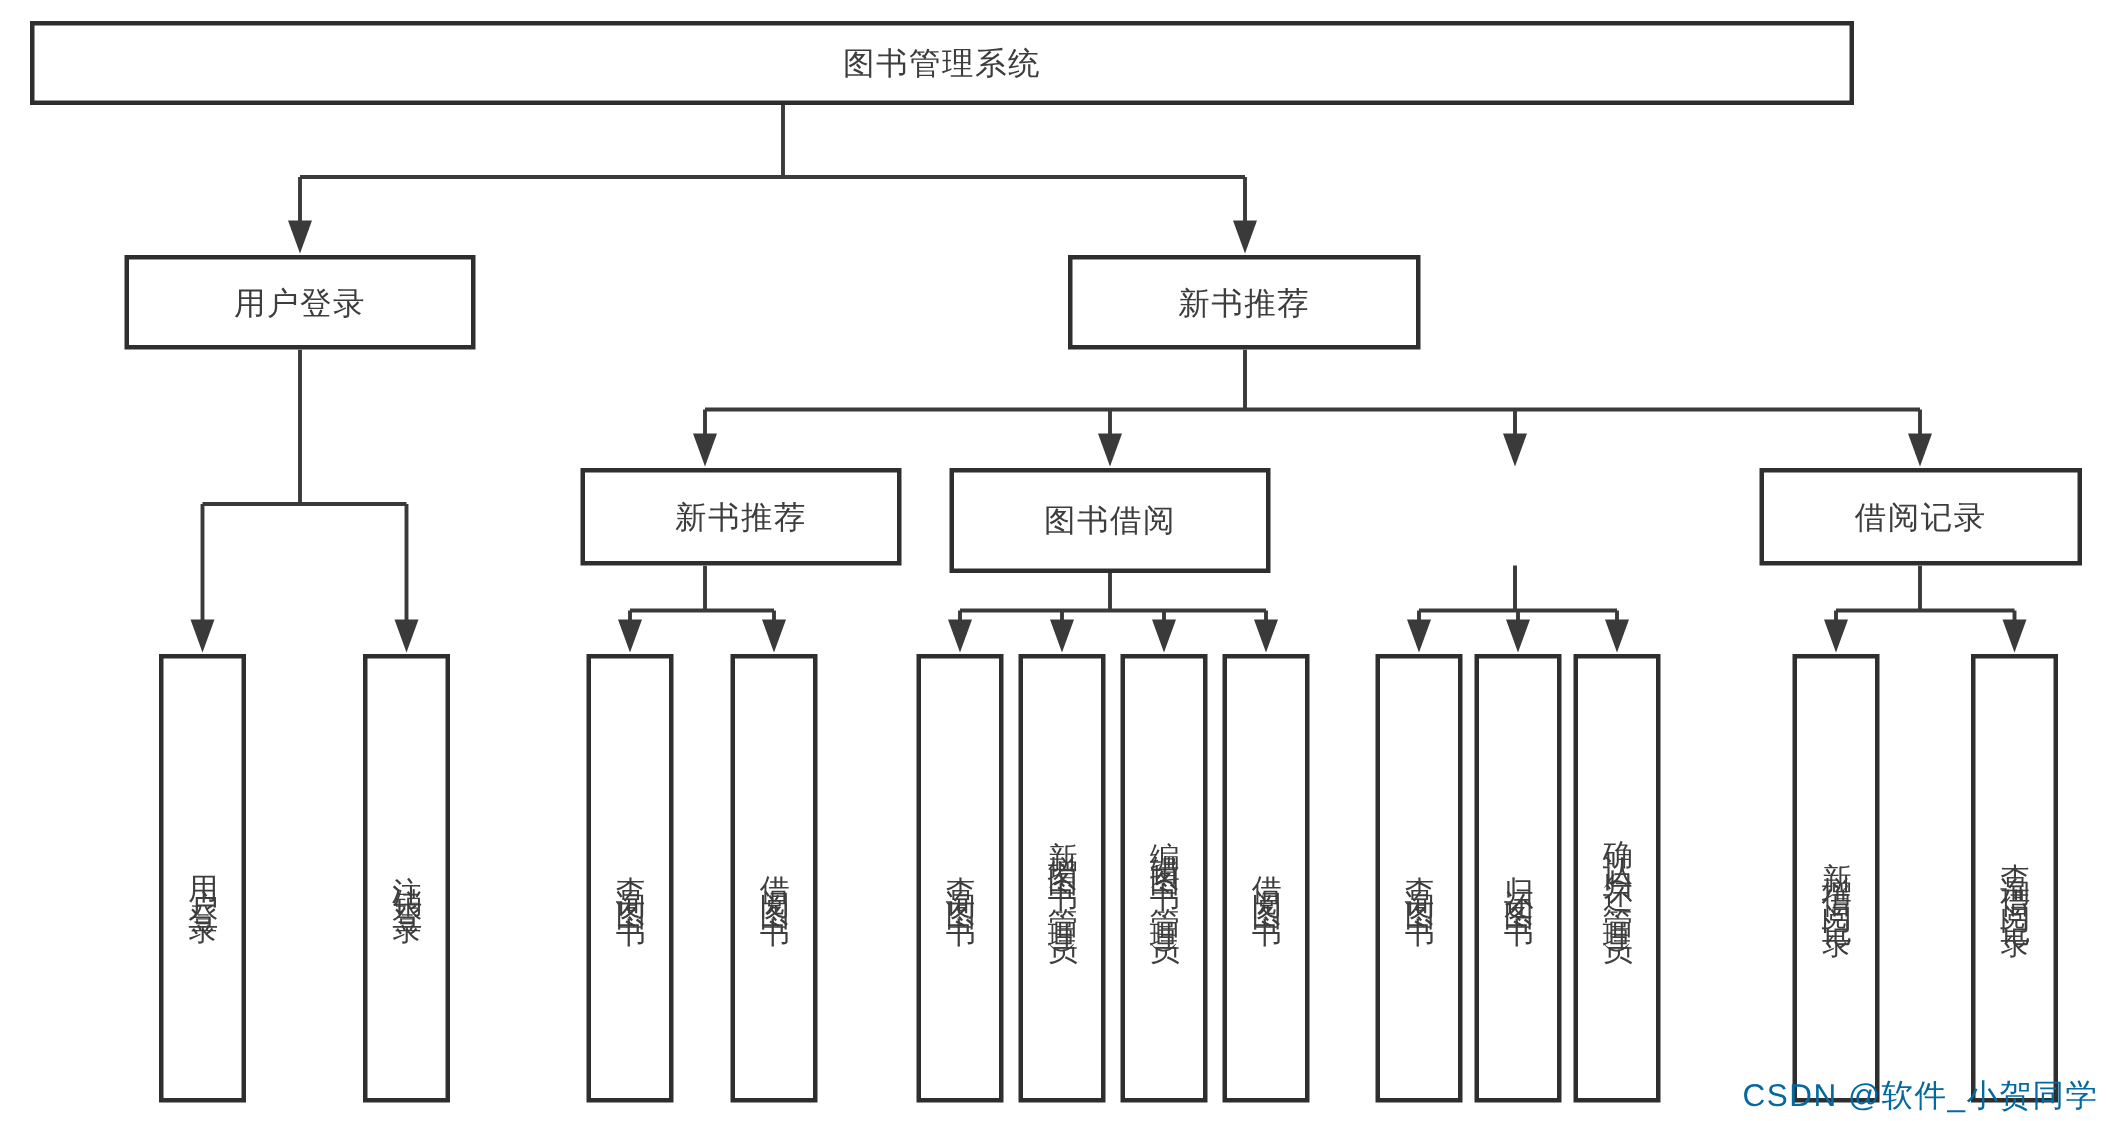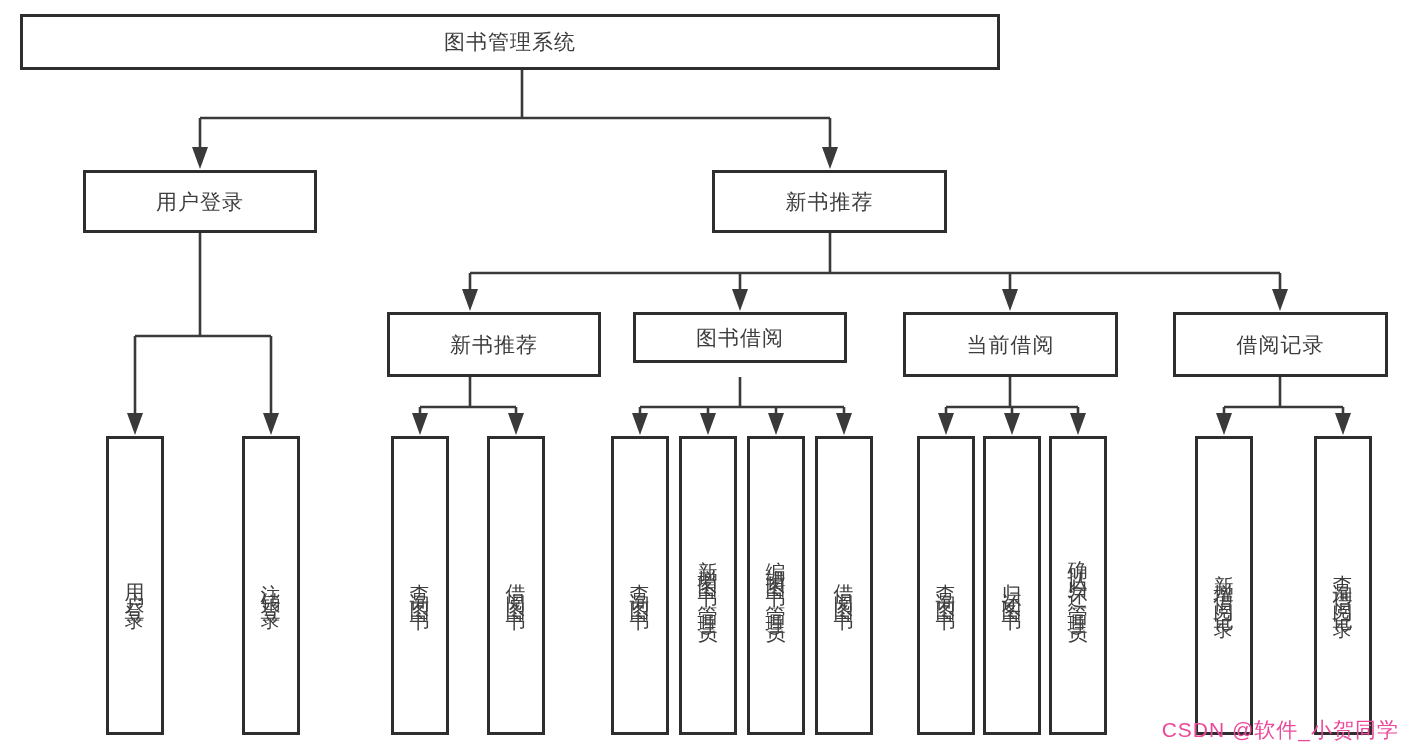--- a/index.html
+++ b/index.html
@@ -29,21 +29,21 @@
     text-orientation: mixed;
     letter-spacing: 9px;
     line-height: 1;
     white-space: nowrap;
   }
   .watermark {
     position: absolute;
     right: 6px;
     bottom: 3px;
     font-size: 21px;
-    color: #ec4899;
+    color: #0369a1;
     letter-spacing: 1px;
     pointer-events: none;
   }
 </style>
 </head>
 <body>
 
 <div id="stage">
 
   <svg id="wires" viewBox="0 0 1405 747" xmlns="http://www.w3.org/2000/svg">
@@ -112,39 +112,36 @@
 
       <polygon points="946,435 938,413 954,413"></polygon>
       <polygon points="1012,435 1004,413 1020,413"></polygon>
       <polygon points="1078,435 1070,413 1086,413"></polygon>
 
       <polygon points="1224,435 1216,413 1232,413"></polygon>
       <polygon points="1343,435 1335,413 1351,413"></polygon>
     </g>
   </svg>
 
-  <div class="box h-box" style="left:20px; top:14px; width:980px; height:56px;">
+  <div class="box h-box" style="left:20px; top:14px; width:1216px; height:56px;">
     <span>图书管理系统</span>
   </div>
 
   <div class="box h-box" style="left:83px; top:170px; width:234px; height:63px;">
     <span>用户登录</span>
   </div>
   <div class="box h-box" style="left:712px; top:170px; width:235px; height:63px;">
     <span>新书推荐</span>
   </div>
 
   <div class="box h-box" style="left:363px; top:312px; width:214px; height:65px;margin-left:24px;">
     <span>新书推荐</span>
   </div>
-  <div class="box h-box" style="left:633px; top:312px; width:214px; height:51px;">
+  <div class="box h-box" style="left:633px; top:312px; width:214px; height:70px;">
     <span>图书借阅</span>
-  </div>
-  <div class="box h-box" style="left:903px; top:312px; width:215px; height:65px;">
-    <span>当前借阅</span>
   </div>
   <div class="box h-box" style="left:1173px; top:312px; width:215px; height:65px;font-family:Liberation Serif, serif;">
     <span>借阅记录</span>
   </div>
 
   <div class="box v-box" style="left:106px; top:436px; width:58px; height:299px;">
     <span class="vtext">用户登录</span>
   </div>
   <div class="box v-box" style="left:242px; top:436px; width:58px; height:299px;">
     <span class="vtext">注销登录</span>

